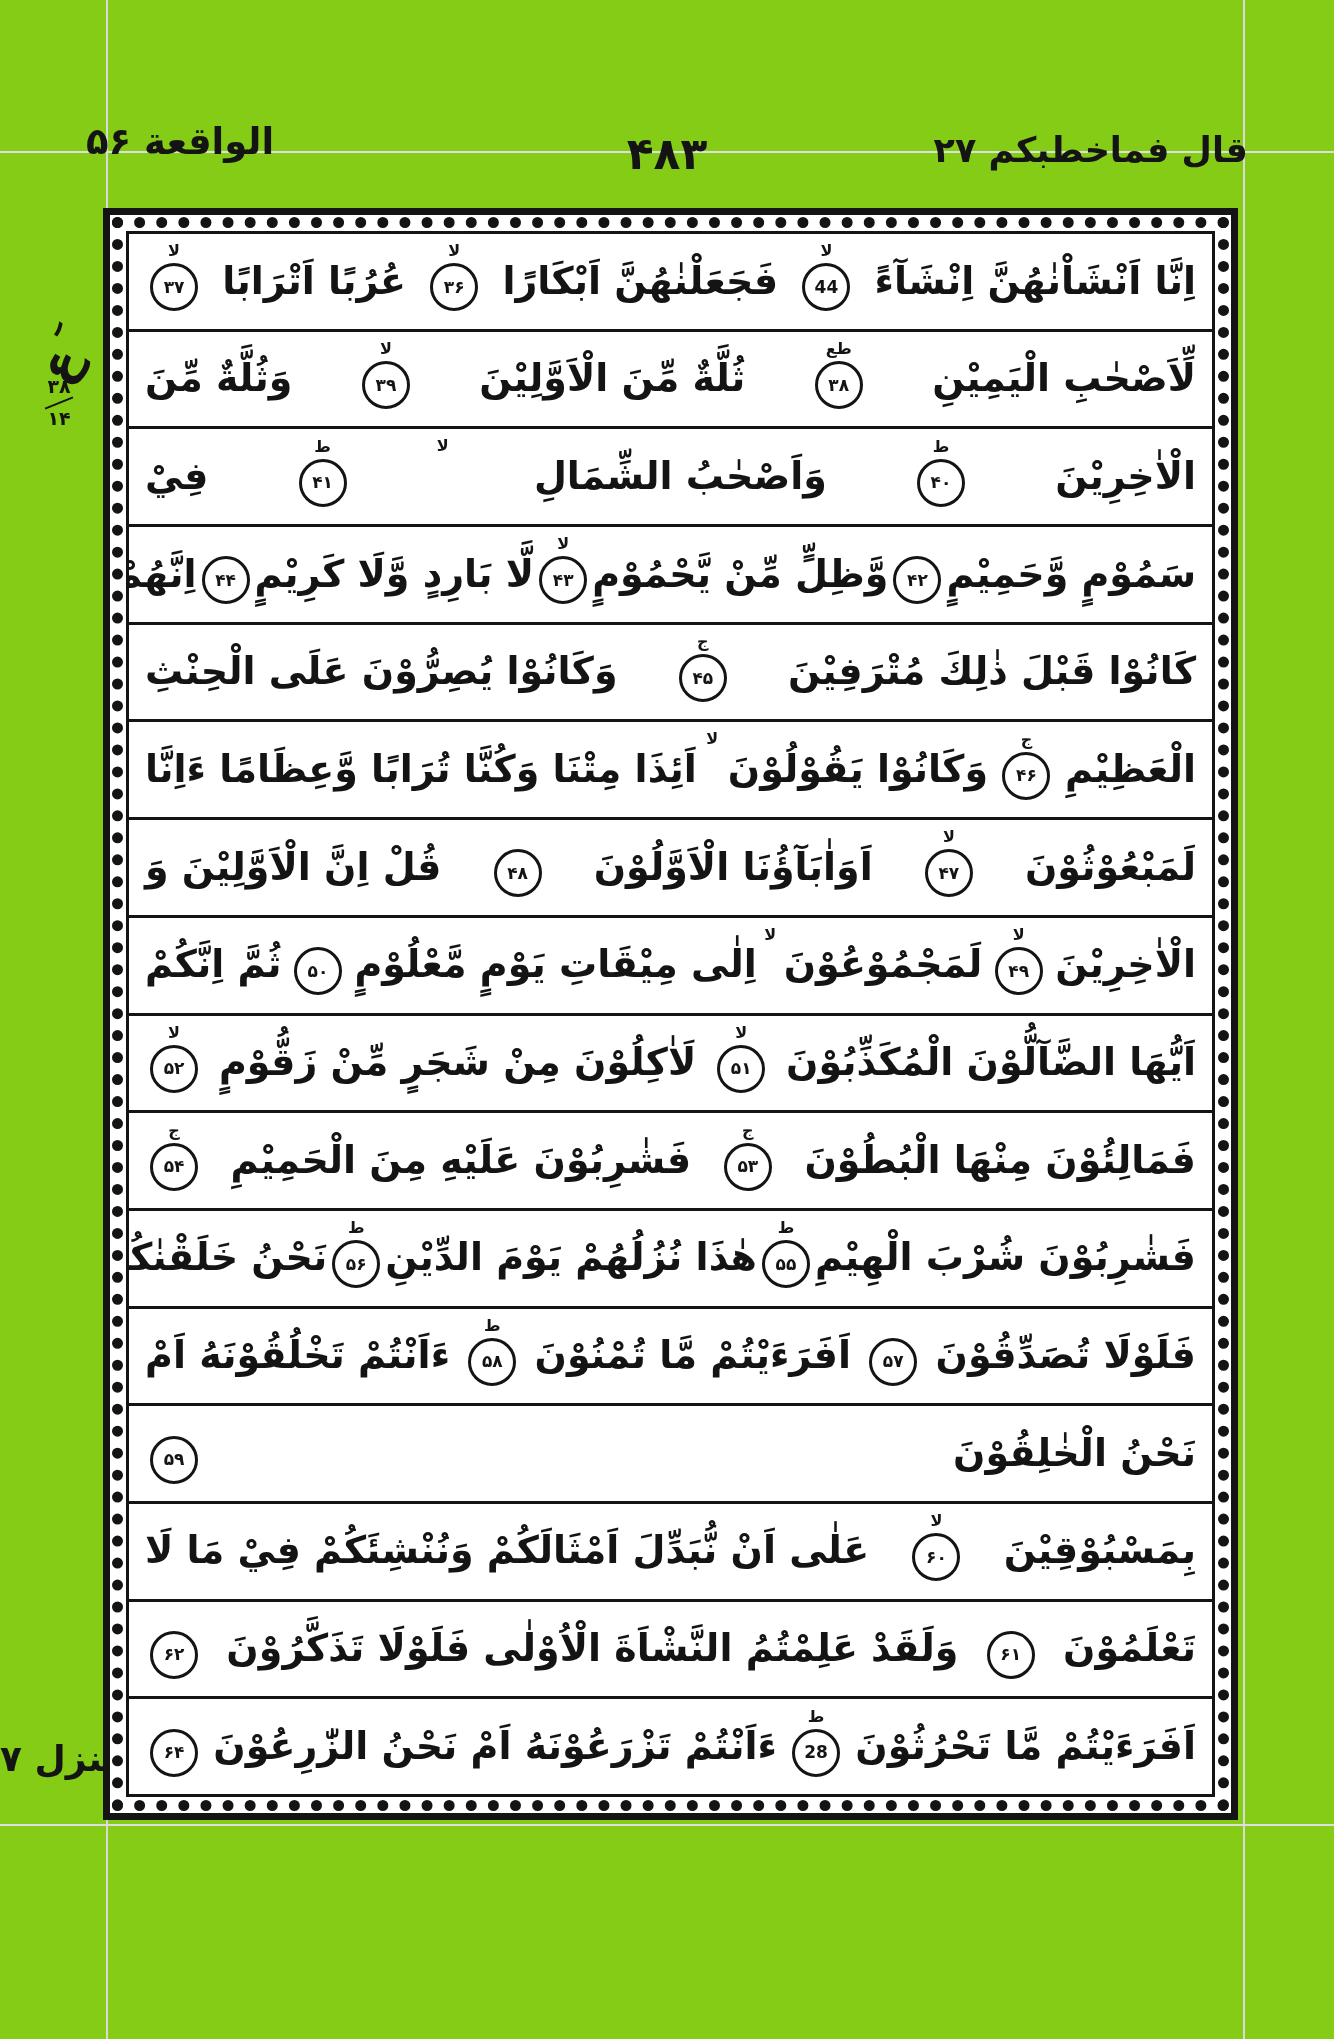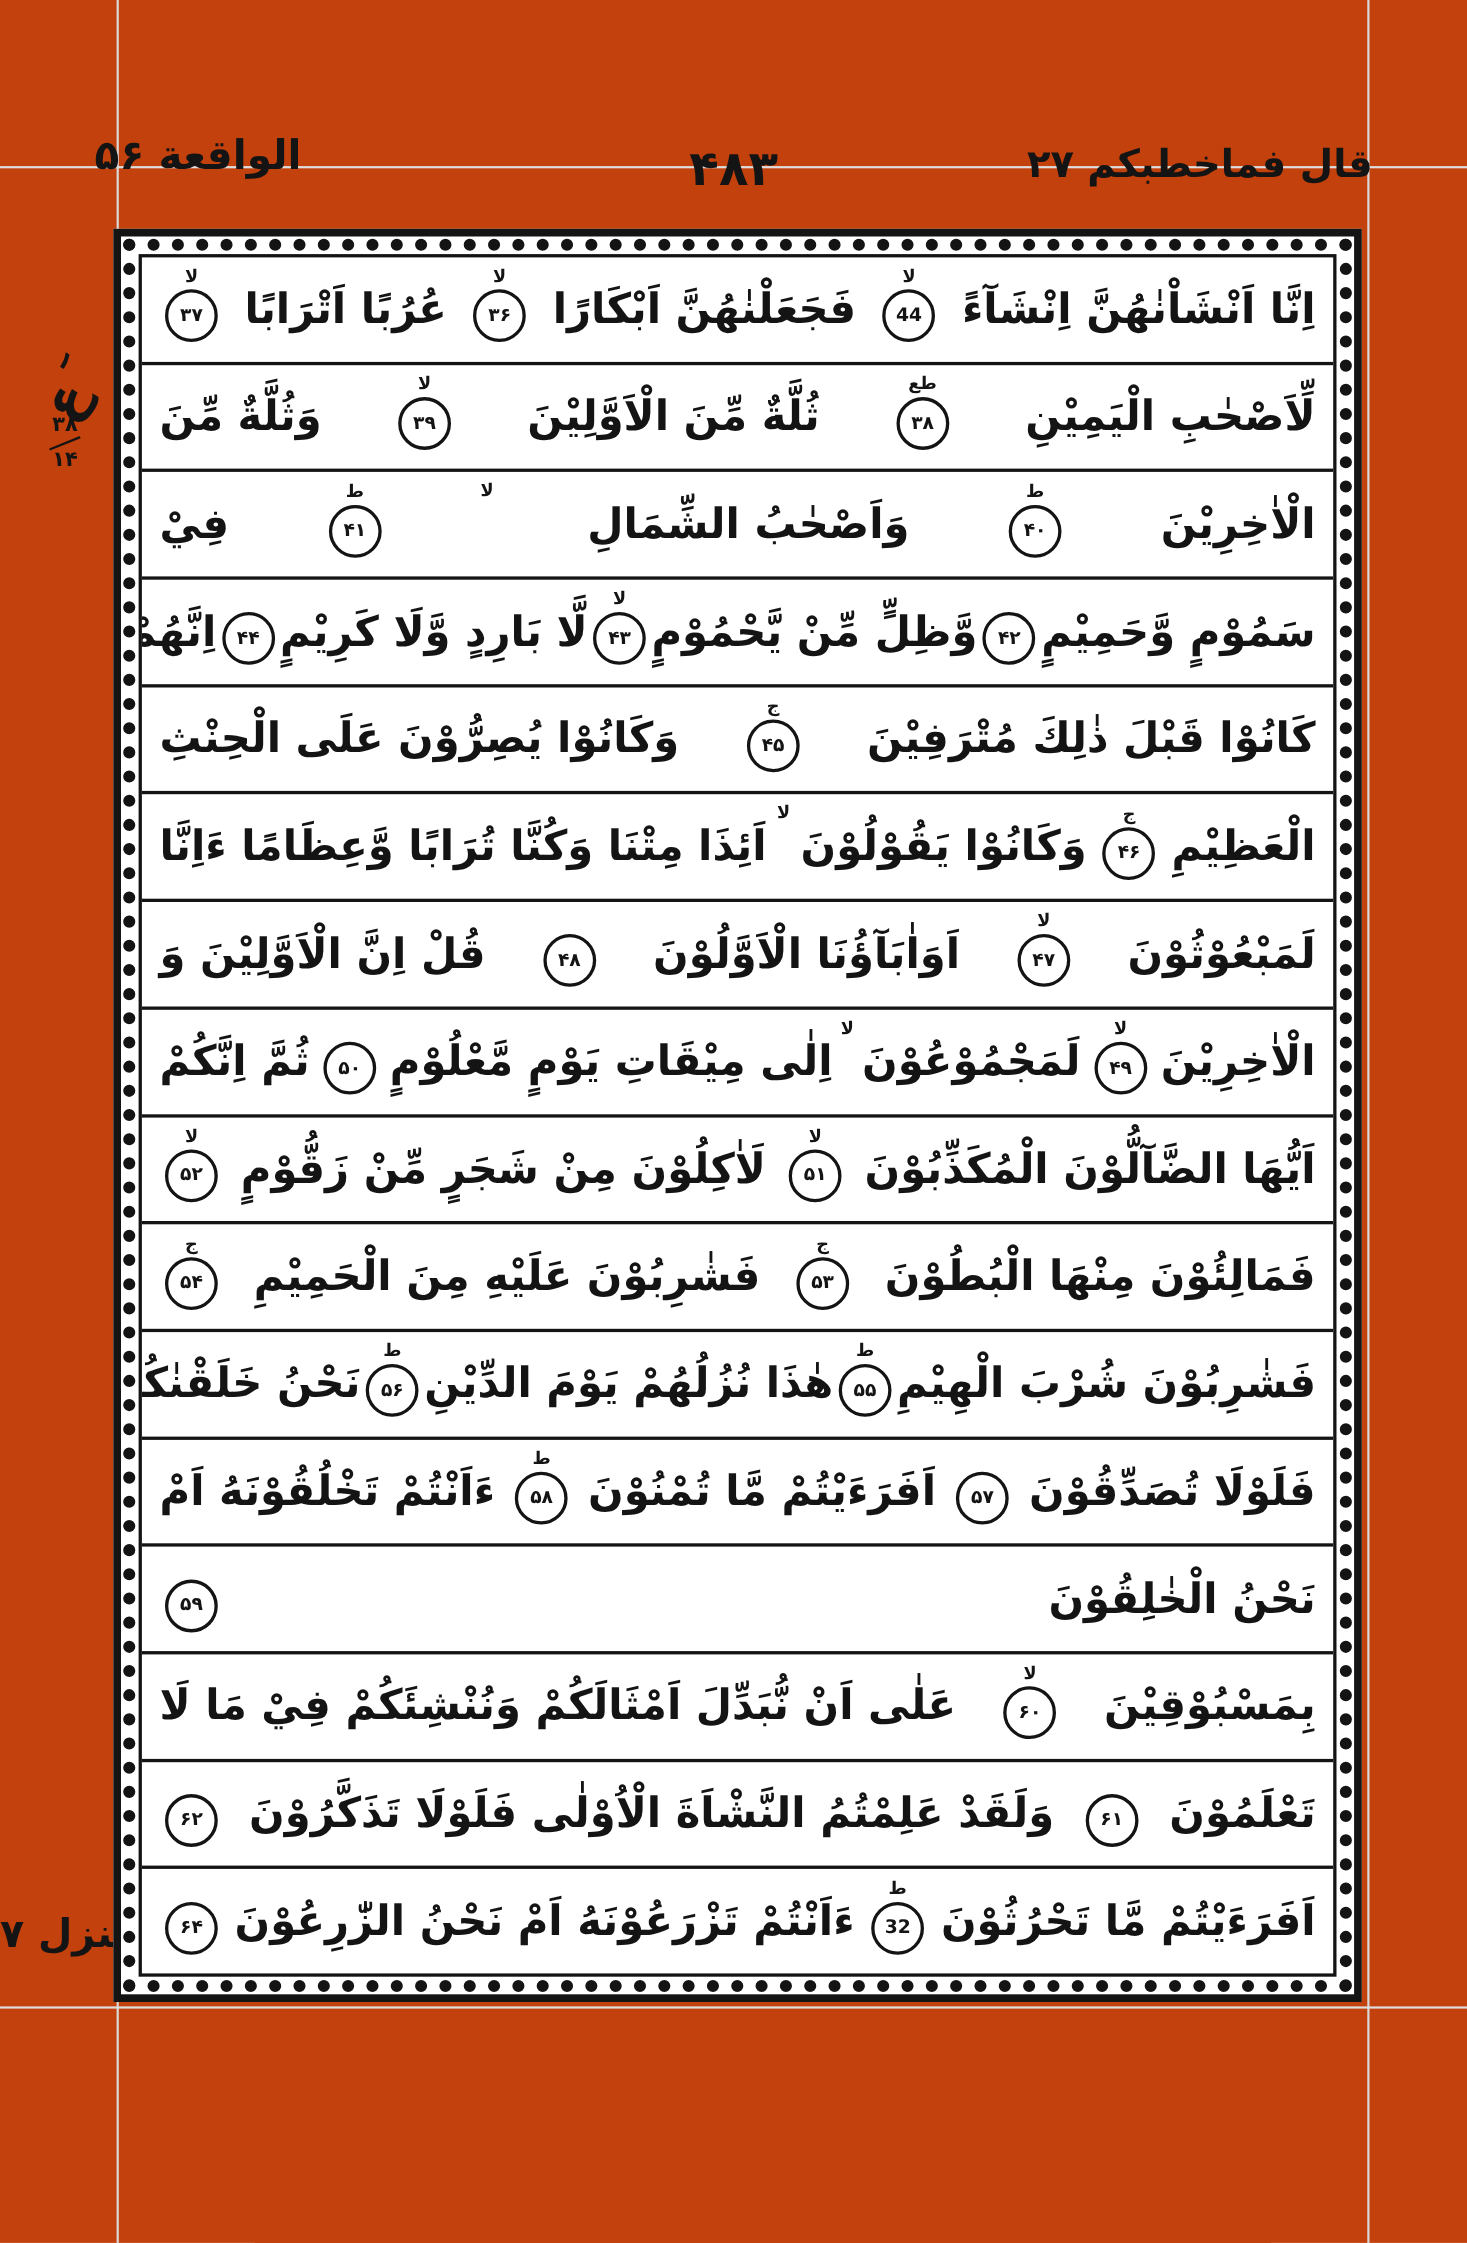--- a/index.html
+++ b/index.html
@@ -1,18 +1,18 @@
 <!DOCTYPE html>
 <html lang="ar" dir="ltr"><head>
 <meta charset="utf-8">
 <style>
   html,body{margin:0;padding:0;background:#ffffff;}
   .page{
     position:relative;width:1334px;height:2039px;margin:0 auto;
-    background:#c2410c;overflow:hidden;
+    background:#84cc16;overflow:hidden;
     font-family:"DejaVu Sans",sans-serif;color:#141414;
   }
   
   .guide-v{position:absolute;top:0;width:2px;height:100%;background:#d9d9d9;}
   .guide-h{position:absolute;left:0;width:100%;height:2px;background:#dedede;}
 
   
   .hdr{position:absolute;font-weight:bold;white-space:nowrap;direction:rtl;}
   .hdr-surah{left:86px;top:120px;font-size:37px;}
   .hdr-page{left:0;top:128px;width:100%;text-align:center;font-size:44px;letter-spacing:16px;}
@@ -254,21 +254,21 @@
                   <span class="anum">۶۱</span>
                 </span>
                 <span class="qtext">وَلَقَدْ عَلِمْتُمُ النَّشْاَةَ الْاُوْلٰى فَلَوْلَا تَذَكَّرُوْنَ</span>
                 <span class="acircle">
                   <span class="anum">۶۲</span>
                 </span>
               </div>
               <div class="qrow">
                 <span class="qtext">اَفَرَءَيْتُمْ مَّا تَحْرُثُوْنَ</span>
                 <span class="acircle">
-                  <span class="anum">32</span>
+                  <span class="anum">28</span>
                   <span class="awaqf">ط</span>
                 </span>
                 <span class="qtext">ءَاَنْتُمْ تَزْرَعُوْنَهُ اَمْ نَحْنُ الزّٰرِعُوْنَ</span>
                 <span class="acircle">
                   <span class="anum">۶۴</span>
                 </span>
               </div>
             </div>
         </div>
       </div>

